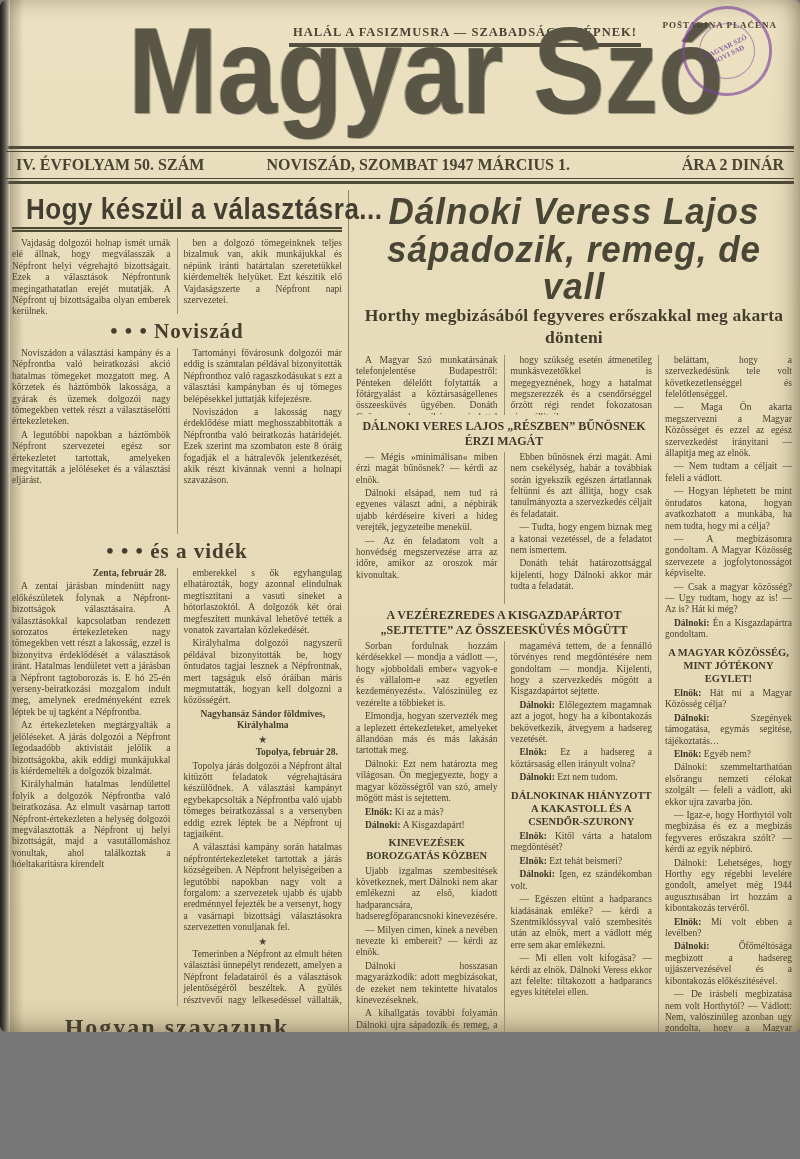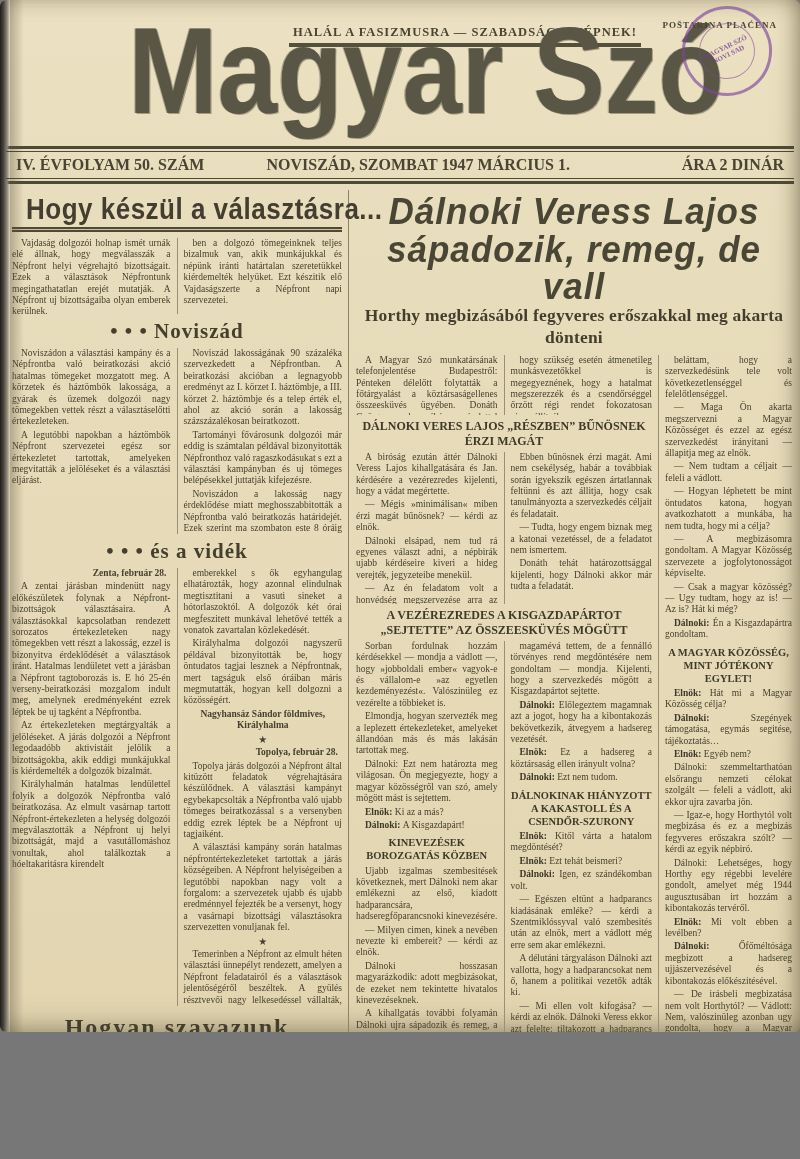--- a/index.html
+++ b/index.html
@@ -127,21 +127,20 @@
           </div>
       </div>
 
       <h3 class="dotted-head">• • •  Noviszád</h3>
       <div class="twocol h-s1">
         <div class="col">
             <p>Noviszádon a választási kampány és a Népfrontba való beiratkozási akció hatalmas tömegeket mozgatott meg. A körzetek és háztömbök lakossága, a gyárak és üzemek dolgozói nagy tömegekben vettek részt a választáselőtti értekezleteken.</p>
             <p>A legutóbbi napokban a háztömbök Népfront szervezetei egész sor értekezletet tartottak, amelyeken megvitatták a jelöléseket és a választási eljárást.</p>
           </div>
         <div class="col">
-            <p>Noviszád lakosságának 90 százaléka szervezkedett a Népfrontban. A beiratkozási akcióban a legnagyobb eredményt az I. körzet I. háztömbje, a III. körzet 2. háztömbje és a telep érték el, ahol az akció során a lakosság százszázalékosan beiratkozott.</p>
             <p>Tartományi fővárosunk dolgozói már eddig is számtalan példával bizonyitották Népfronthoz való ragaszkodásukat s ezt a választási kampányban és uj tömeges belépésekkel juttatják kifejezésre.</p>
             <p>Noviszádon a lakosság nagy érdeklődése miatt meghosszabbitották a Népfrontba való beiratkozás határidejét. Ezek szerint ma szombaton este 8 óráig fogadják el a hátralevők jelentkezését, akik részt kivánnak venni a holnapi szavazáson.</p>
           </div>
       </div>
 
       <h3 class="dotted-head">• • •  és a vidék</h3>
       <div class="twocol h-s2">
         <div class="col">
             <p class="dateline">Zenta, február 28.</p>
             <p>A zentai járásban mindenütt nagy előkészületek folynak a Népfront-bizottságok választásaira. A választásokkal kapcsolatban rendezett sorozatos értekezleteken nagy tömegekben vett részt a lakosság, ezzel is bizonyitva érdeklődését a választások iránt. Hatalmas lendületet vett a járásban a Népfront tagtoborozás is. E hó 25-én verseny-beiratkozási mozgalom indult meg, amelynek eredményeként ezrek léptek be uj tagként a Népfrontba.</p>
@@ -183,21 +182,20 @@
             <div class="col">
                 <p>A Magyar Szó munkatársának telefonjelentése Budapestről: Pénteken délelőtt folytatták a főtárgyalást a köztársaságellenes összeesküvés ügyében. Donáth György csak néhány részlettel egészitette ki vallomásait. A minimális és maximális programról beszélt, vagyis arról,</p>
               </div>
             <div class="col">
                 <p>hogy szükség esetén átmenetileg munkásvezetőkkel is megegyeznének, hogy a hatalmat megszerezzék és a csendőrséggel őrzött régi rendet fokozatosan visszaállitsák.</p>
               </div>
           </div>
           <div class="span-head">DÁLNOKI VERES LAJOS „RÉSZBEN” BŰNÖSNEK ÉRZI MAGÁT</div>
           <div class="row r2">
             <div class="col">
-                <p>A biróság ezután áttér Dálnoki Veress Lajos kihallgatására és Jan. kérdésére a vezérezredes kijelenti, hogy a vádat megértette.</p>
                 <p>— Mégis »minimálisan« miben érzi magát bűnösnek? — kérdi az elnök.</p>
                 <p>Dálnoki elsápad, nem tud rá egyenes választ adni, a népbirák ujabb kérdéseire kiveri a hideg verejték, jegyzeteibe menekül.</p>
                 <p>— Az én feladatom volt a honvédség megszervezése arra az időre, amikor az oroszok már kivonultak.</p>
               </div>
             <div class="col">
                 <p>Ebben bűnösnek érzi magát. Ami nem csekélység, habár a továbbiak során igyekszik egészen ártatlannak feltünni és azt állitja, hogy csak tanulmányozta a szervezkedés céljait és feladatait.</p>
                 <p>— Tudta, hogy engem biznak meg a katonai vezetéssel, de a feladatot nem ismertem.</p>
                 <p>Donáth tehát határozottsággal kijelenti, hogy Dálnoki akkor már tudta a feladatát.</p>
               </div>
           </div>
@@ -219,21 +217,20 @@
             <div class="col">
                 <p>magamévá tettem, de a fennálló törvényes rend megdöntésére nem gondoltam — mondja. Kijelenti, hogy a szervezkedés mögött a Kisgazdapártot sejtette.</p>
                 <p><b>Dálnoki: </b>Előlegeztem magamnak azt a jogot, hogy ha a kibontakozás bekövetkezik, átvegyem a hadsereg vezetését.</p>
                 <p><b>Elnök: </b>Ez a hadsereg a köztársaság ellen irányult volna?</p>
                 <p><b>Dálnoki: </b>Ezt nem tudom.</p>
                 <p class="art-subhead">DÁLNOKINAK HIÁNYZOTT A KAKASTOLL ÉS A CSENDŐR-SZURONY</p>
                 <p><b>Elnök: </b>Kitől várta a hatalom megdöntését?</p>
                 <p><b>Elnök: </b>Ezt tehát beismeri?</p>
                 <p><b>Dálnoki: </b>Igen, ez szándékomban volt.</p>
                 <p>— Egészen eltünt a hadparancs kiadásának emléke? — kérdi a Szentmiklóssyval való szembesités után az elnök, mert a vádlott még erre sem akar emlékezni.</p>
-                <p>A délutáni tárgyaláson Dálnoki azt vallotta, hogy a hadparancsokat nem ő, hanem a politikai vezetők adták ki.</p>
                 <p>— Mi ellen volt kifogása? — kérdi az elnök. Dálnoki Veress ekkor azt felelte: tiltakozott a hadparancs egyes kitételei ellen.</p>
               </div>
           </div>
         </div>
         <div class="cole">
             <p>beláttam, hogy a szervezkedésünk tele volt következetlenséggel és felelőtlenséggel.</p>
             <p>— Maga Ön akarta megszervezni a Magyar Közösséget és ezzel az egész szervezkedést irányitani — állapitja meg az elnök.</p>
             <p>— Nem tudtam a céljait — feleli a vádlott.</p>
             <p>— Hogyan léphetett be mint öntudatos katona, hogyan avatkozhatott a munkába, ha nem tudta, hogy mi a célja?</p>
             <p>— A megbizásomra gondoltam. A Magyar Közösség szervezete a jogfolytonosságot képviselte.</p>

